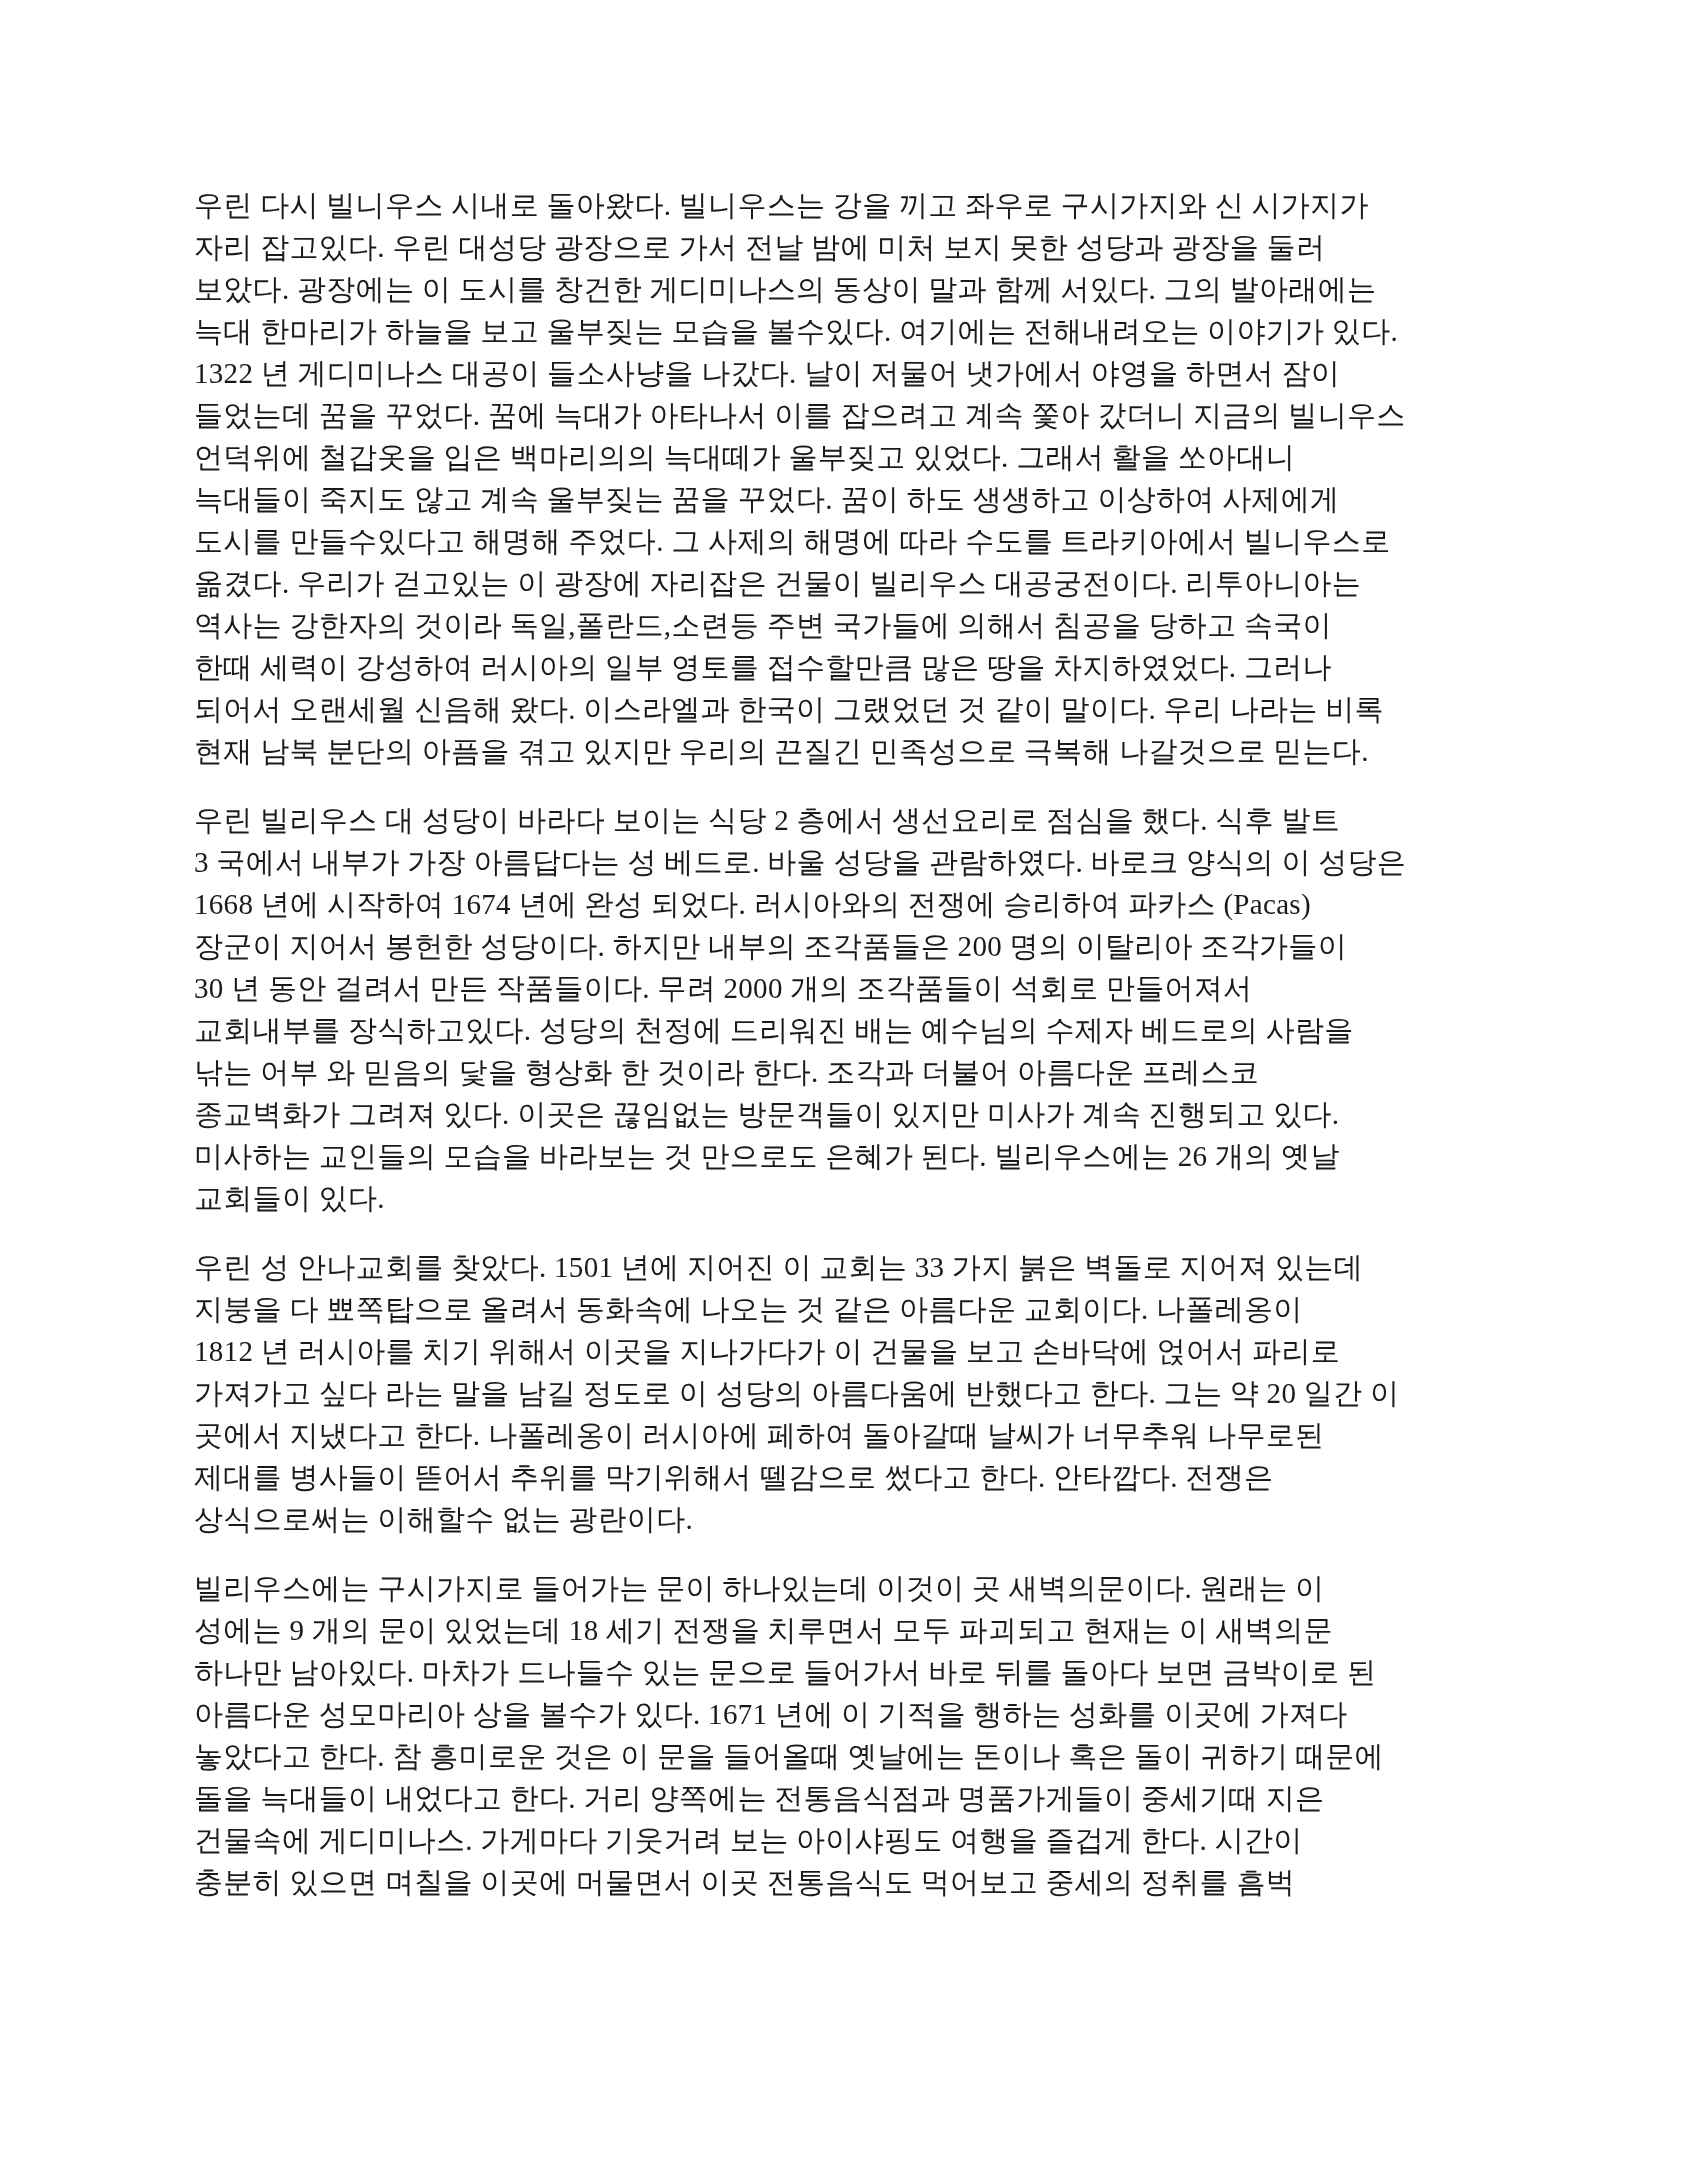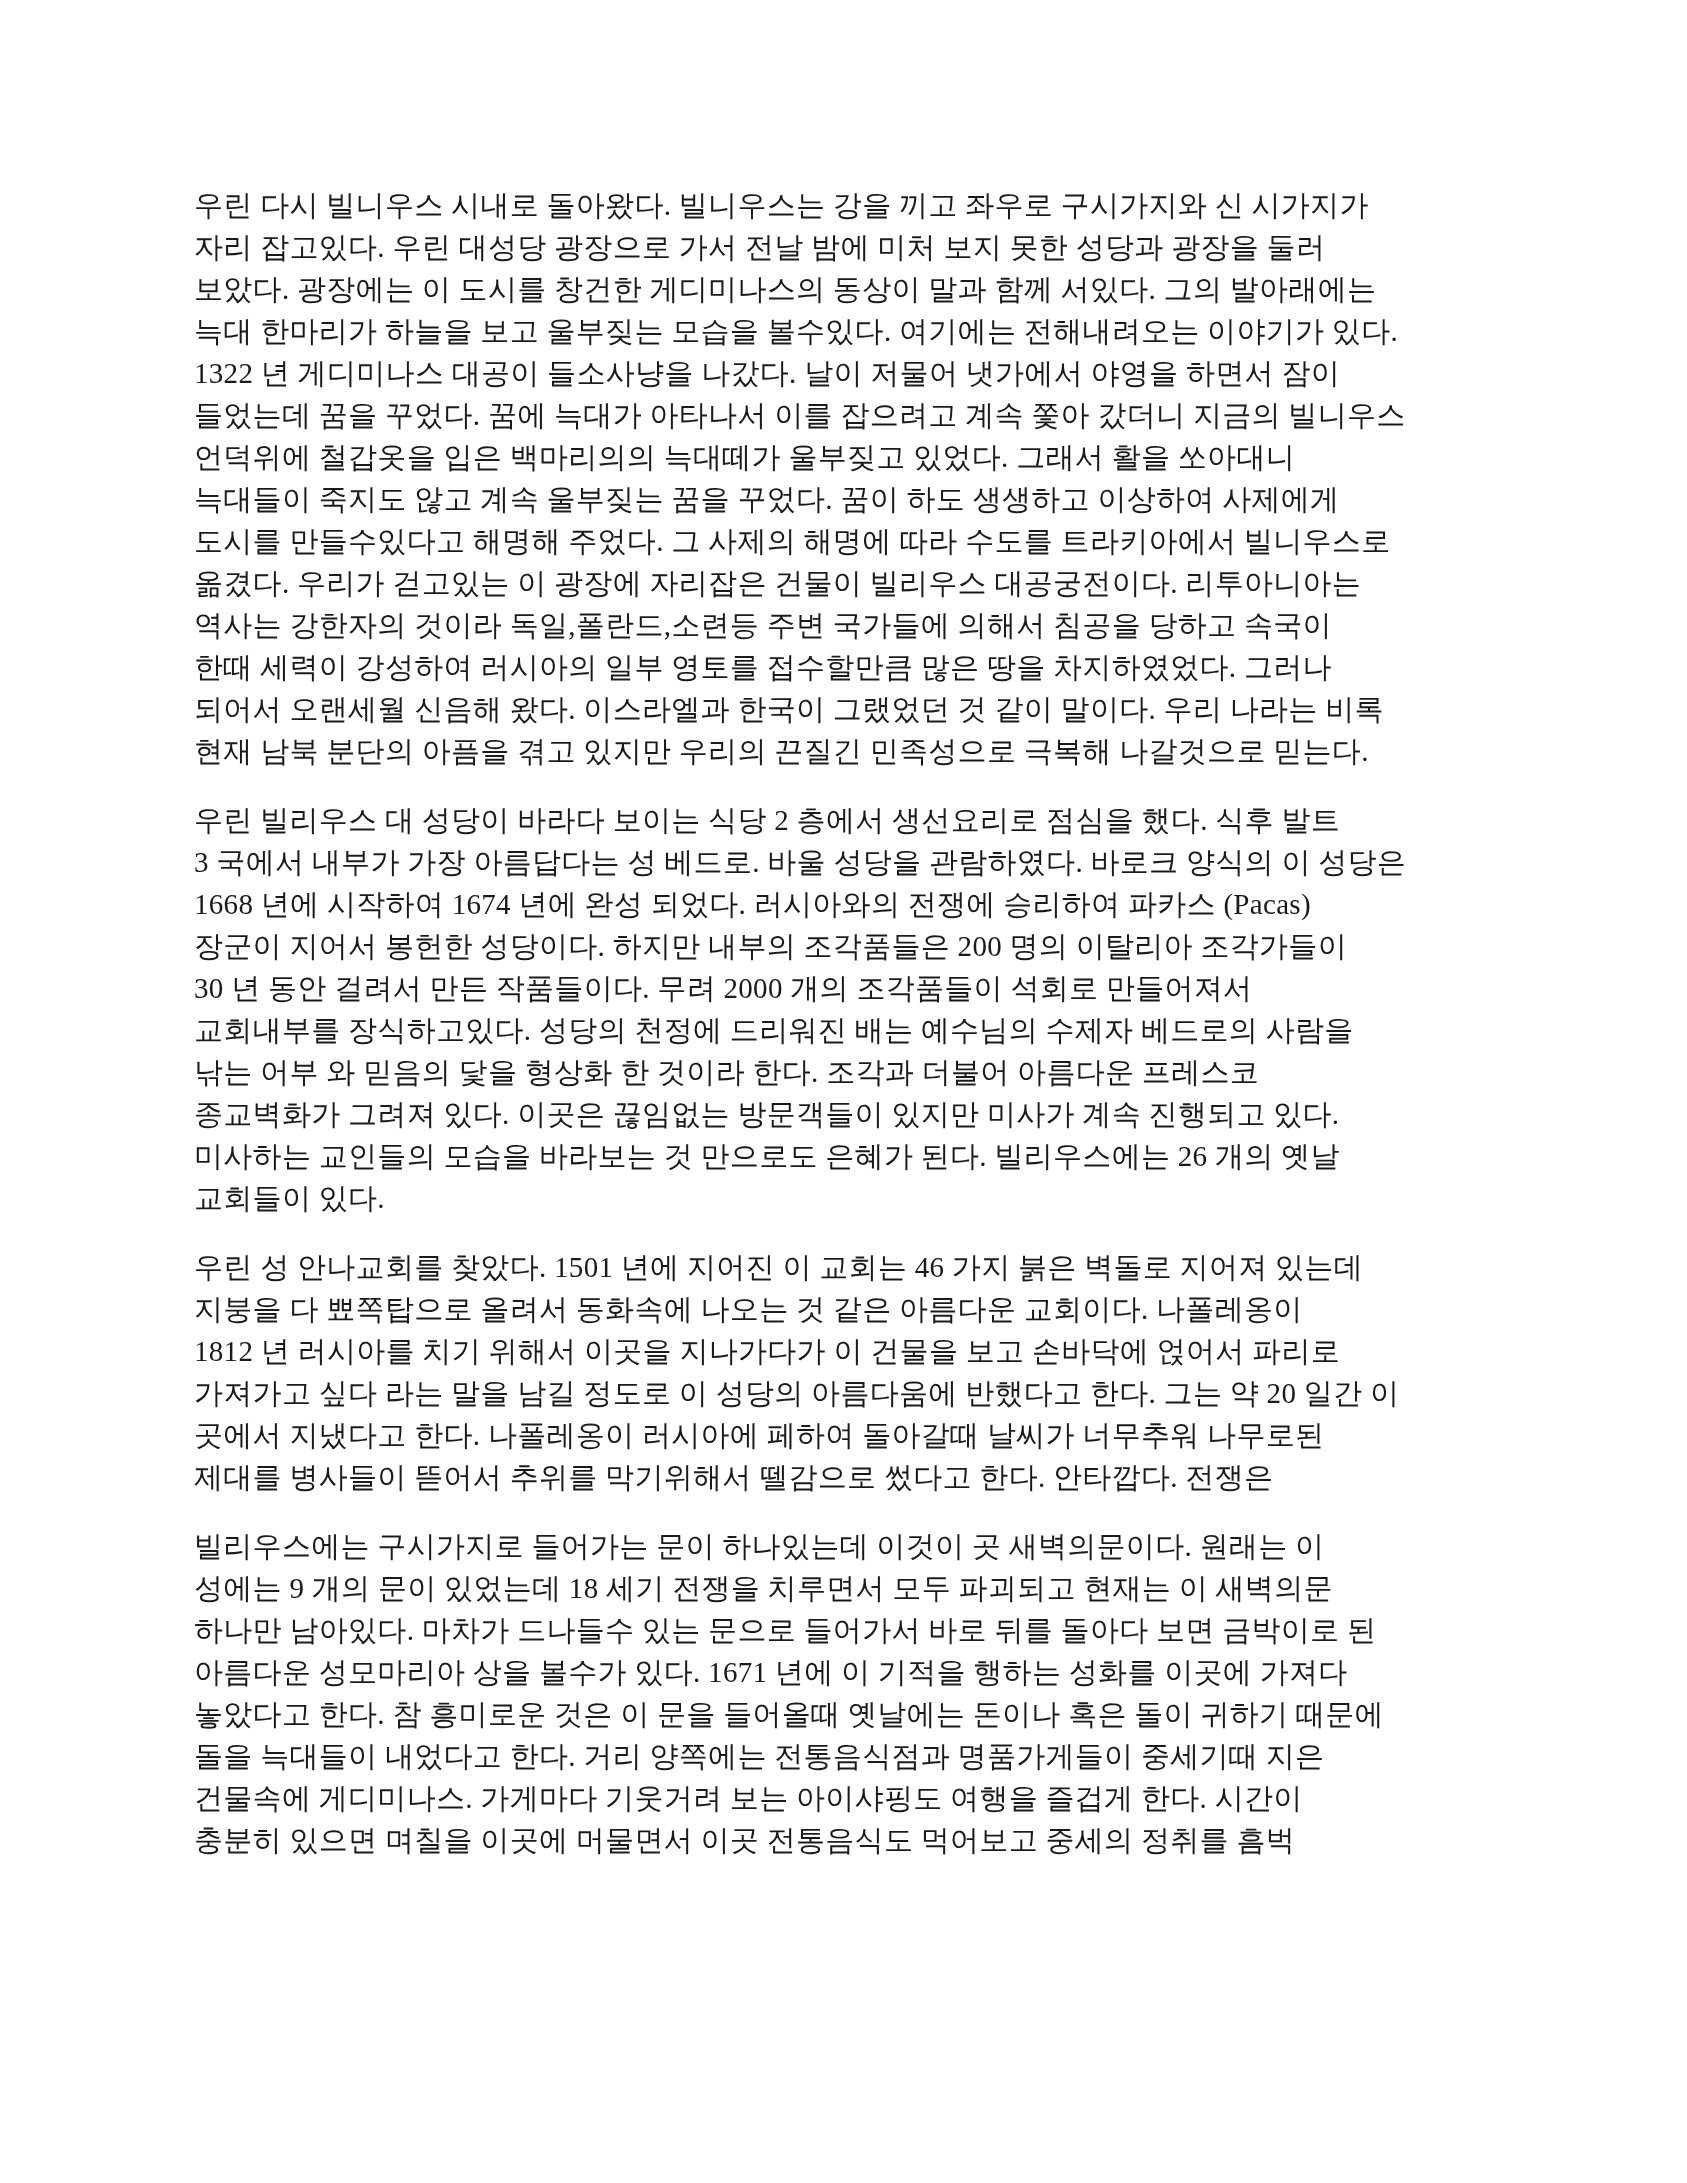--- a/index.html
+++ b/index.html
@@ -60,26 +60,27 @@
         <div class="line">1668 년에 시작하여 1674 년에 완성 되었다. 러시아와의 전쟁에 승리하여 파카스 (Pacas)</div>
         <div class="line">장군이 지어서 봉헌한 성당이다. 하지만 내부의 조각품들은 200 명의 이탈리아 조각가들이</div>
         <div class="line">30 년 동안 걸려서 만든 작품들이다. 무려 2000 개의 조각품들이 석회로 만들어져서</div>
         <div class="line">교회내부를 장식하고있다. 성당의 천정에 드리워진 배는 예수님의 수제자 베드로의 사람을</div>
         <div class="line">낚는 어부 와 믿음의 닻을 형상화 한 것이라 한다. 조각과 더불어 아름다운 프레스코</div>
         <div class="line">종교벽화가 그려져 있다. 이곳은 끊임없는 방문객들이 있지만 미사가 계속 진행되고 있다.</div>
         <div class="line">미사하는 교인들의 모습을 바라보는 것 만으로도 은혜가 된다. 빌리우스에는 26 개의 옛날</div>
         <div class="line">교회들이 있다.</div>
       </div>
       <div class="para">
-        <div class="line">우린 성 안나교회를 찾았다. 1501 년에 지어진 이 교회는 46 가지 붉은 벽돌로 지어져 있는데</div>
+        <div class="line">우린 성 안나교회를 찾았다. 1501 년에 지어진 이 교회는 33 가지 붉은 벽돌로 지어져 있는데</div>
         <div class="line">지붕을 다 뾰쪽탑으로 올려서 동화속에 나오는 것 같은 아름다운 교회이다. 나폴레옹이</div>
         <div class="line">1812 년 러시아를 치기 위해서 이곳을 지나가다가 이 건물을 보고 손바닥에 얹어서 파리로</div>
         <div class="line">가져가고 싶다 라는 말을 남길 정도로 이 성당의 아름다움에 반했다고 한다. 그는 약 20 일간 이</div>
         <div class="line">곳에서 지냈다고 한다. 나폴레옹이 러시아에 페하여 돌아갈때 날씨가 너무추워 나무로된</div>
         <div class="line">제대를 병사들이 뜯어서 추위를 막기위해서 뗄감으로 썼다고 한다. 안타깝다. 전쟁은</div>
+        <div class="line">상식으로써는 이해할수 없는 광란이다.</div>
       </div>
       <div class="para">
         <div class="line">빌리우스에는 구시가지로 들어가는 문이 하나있는데 이것이 곳 새벽의문이다. 원래는 이</div>
         <div class="line">성에는 9 개의 문이 있었는데 18 세기 전쟁을 치루면서 모두 파괴되고 현재는 이 새벽의문</div>
         <div class="line">하나만 남아있다. 마차가 드나들수 있는 문으로 들어가서 바로 뒤를 돌아다 보면 금박이로 된</div>
         <div class="line">아름다운 성모마리아 상을 볼수가 있다. 1671 년에 이 기적을 행하는 성화를 이곳에 가져다</div>
         <div class="line">놓았다고 한다. 참 흥미로운 것은 이 문을 들어올때 옛날에는 돈이나 혹은 돌이 귀하기 때문에</div>
         <div class="line">돌을 늑대들이 내었다고 한다. 거리 양쪽에는 전통음식점과 명품가게들이 중세기때 지은</div>
         <div class="line">건물속에 게디미나스. 가게마다 기웃거려 보는 아이샤핑도 여행을 즐겁게 한다. 시간이</div>
         <div class="line">충분히 있으면 며칠을 이곳에 머물면서 이곳 전통음식도 먹어보고 중세의 정취를 흠벅</div>

